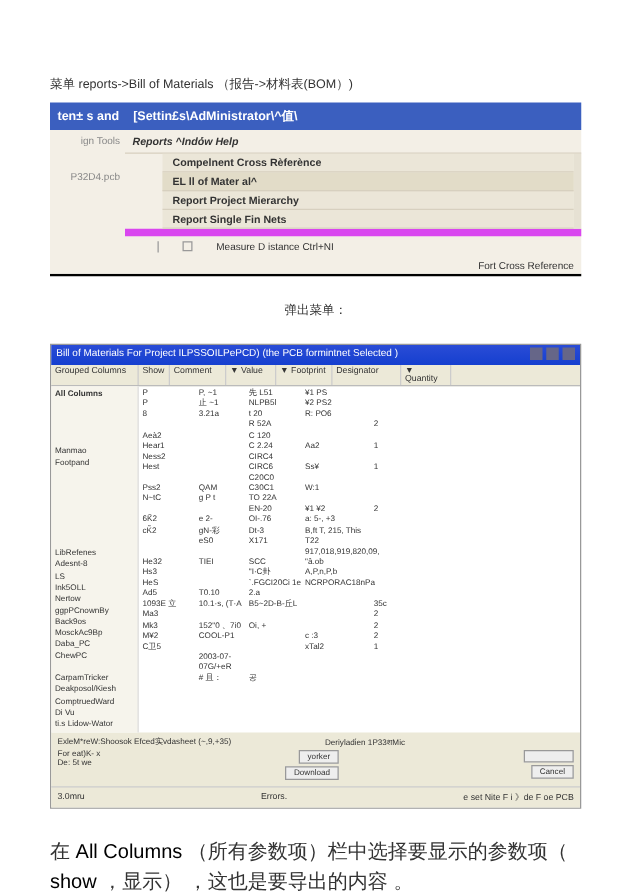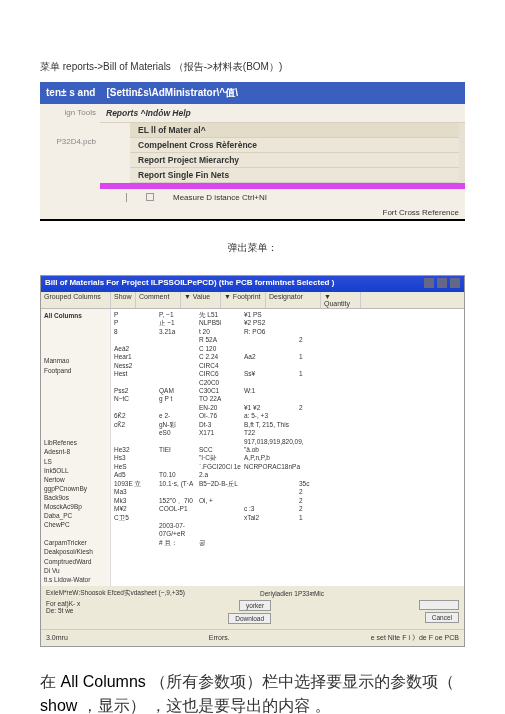--- a/index.html
+++ b/index.html
@@ -26,21 +26,21 @@
   .menu-head { padding: 4px 6px; font-weight: bold; font-size: 8.5px; border-bottom: 1px solid #d7d0bf; font-style: italic; }
   .submenu { margin-left: 30px; background: #ebe6d8; }
   .submenu-item { padding: 2px 8px; font-size: 8.5px; font-weight: bold; border-bottom: 1px solid #d7d0bf; }
   .submenu-item.hl { background: #e2dcc8; }
   .sub-right { background:#e6e1d3; width:6px; }
   .menu-lower { padding: 4px 6px; font-size: 8px; border-top: 6px solid #d946ef; display:flex; gap:19px; }
   .menu-lower .box { width:8px; height:8px; border:1px solid #999; display:inline-block; }
   .menu-lower2 { padding: 2px 6px; font-size: 8px; text-align: right; }
   .section-label { font-size: 10px; margin: 20px 0 20px 0; text-align: center; }
   .bom-window { border:1px solid #999; }
-  .bom-title { background: linear-gradient(#2a4cd6,#153fcf); color:#fff; font-size:8px; padding:2px 4px; display:flex; justify-content:space-between;font-weight:bold; }
+  .bom-title { background: linear-gradient(#2a4cd6,#153fcf); color:#fff; font-size:8px; padding:2px 4px; display:flex; justify-content:space-between; }
   .bom-title .btns span { background:#668; width:10px; height:10px; display:inline-block; margin-left:1px; font-size:7px; text-align:center; }
   .grid-header { background:#ece9d8; display:flex; font-size:7px; border-bottom:1px solid #bbb; }
   .gh { padding:1px 3px; border-right:1px solid #ccc; }
   .gh1{ width:70px; } .gh2{width:25px;} .gh3{width:45px;} .gh4{width:40px;} .gh5{width:45px;} .gh6{width:55px;} .gh7{width:40px;}
   .grid-body { display:flex; font-size:6.5px; color:#333; }
   .allcols { width:70px; padding:2px 3px; background:#f6f4ec; border-right:1px solid #ddd; line-height:1.4; }
   .grid-rows { flex:1; padding:2px 3px; line-height:1.3; }
   .row { display:flex; }
   .c1{width:45px;} .c2{width:40px;} .c3{width:45px;} .c4{width:55px;} .c5{width:40px;}
   .bom-lower { background:#ece9d8; padding:3px 5px; font-size:6.5px; }
@@ -69,22 +69,22 @@
   <div class="menu-body">
     <div class="menu-sidebar">
       <div>ign Tools</div>
       <div style="height:20px"></div>
       <div>P32D4.pcb</div>
     </div>
     <div class="menu-main">
       <div class="menu-head">Reports ^Indó̇w Help</div>
       <div style="display:flex">
         <div class="submenu" style="flex:1">
+          <div class="submenu-item">Compelnent Cross Rèferènce</div>
           <div class="submenu-item hl">EL ll of Mater al^</div>
-          <div class="submenu-item">Compelnent Cross Rèferènce</div>
           <div class="submenu-item">Report Project Mierarchy</div>
           <div class="submenu-item">Report Single Fin Nets</div>
         </div>
         <div class="sub-right"></div>
       </div>
       <div class="menu-lower">
         <span style="border-left:1px solid #999;margin-left:20px"></span>
         <span class="box"></span>
         <span>Measure D istance Ctrl+NI</span>
       </div>

